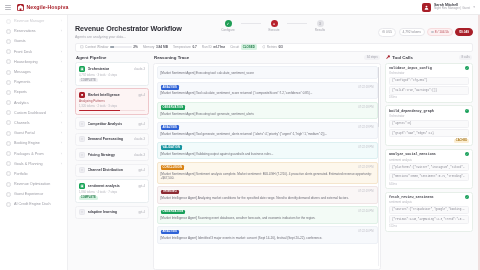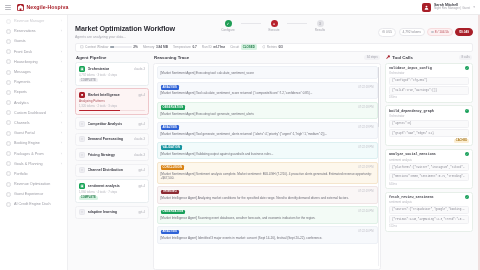--- a/index.html
+++ b/index.html
@@ -406,21 +406,21 @@
         </div>
         <div class="step-line"></div>
         <div class="step">
           <div class="step-dot idle">3</div>
           <div class="step-label">Results</div>
         </div>
       </div>
 
       <div class="title-row">
         <div class="title-block">
-          <div class="page-title">Market Optimization Workflow</div>
+          <div class="page-title">Revenue Orchestrator Workflow</div>
           <div class="page-sub">Agents are analyzing your data...</div>
         </div>
         <div class="badges">
           <div class="badge">
             <span>
               <svg viewBox="0 0 16 16" fill="none" stroke="currentColor" stroke-width="2" style="width:3.2px;height:3.2px">
                   <circle cx="8" cy="8" r="6"></circle>
                   <path d="M8 5v3.5l2 1"></path>
                 </svg>
             </span>

